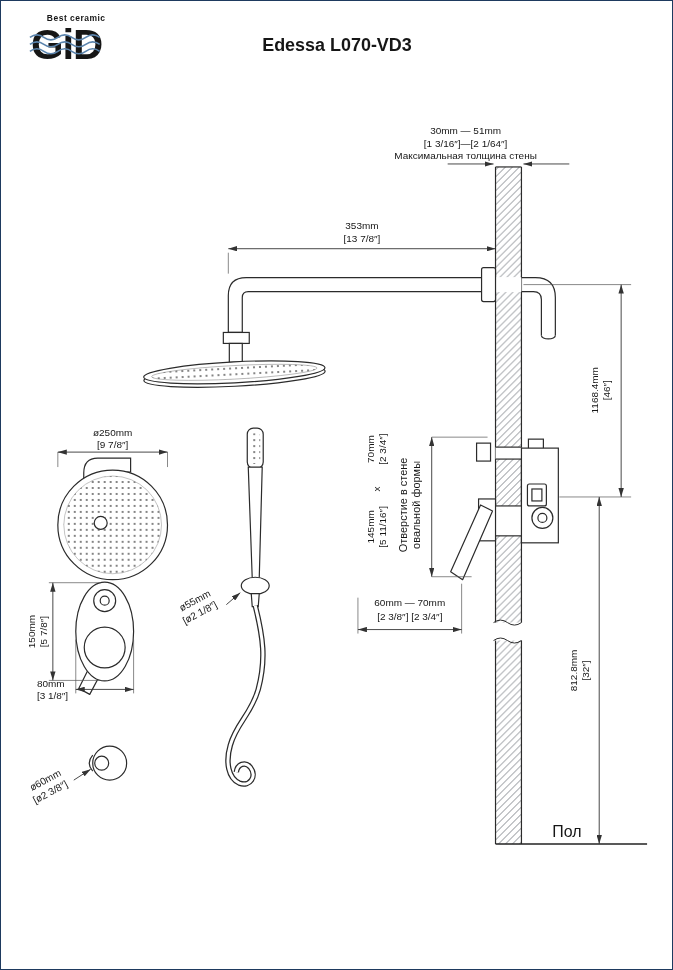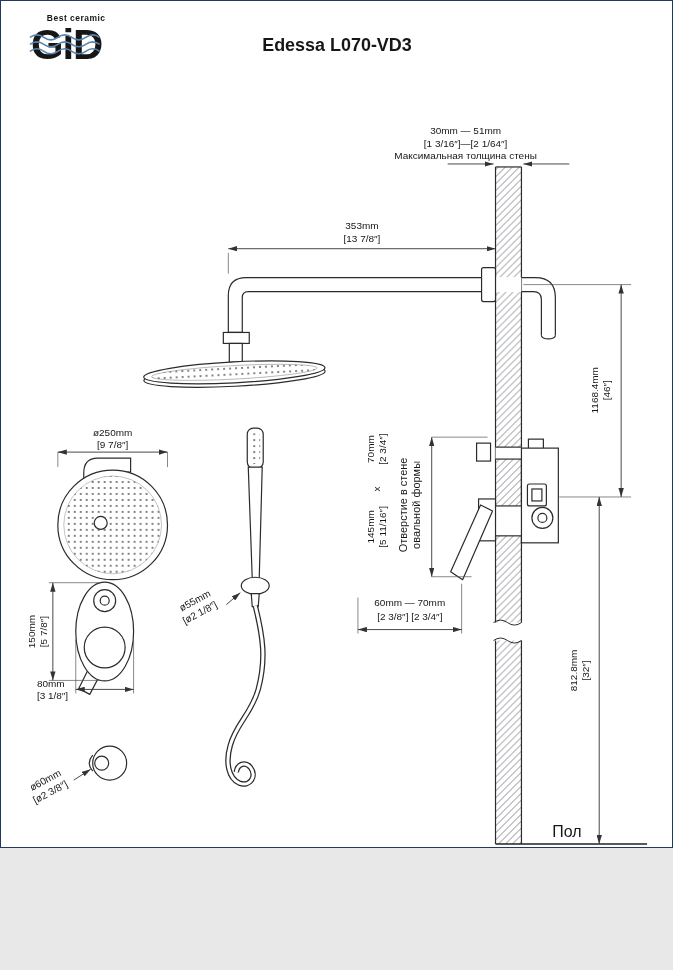--- a/index.html
+++ b/index.html
@@ -1,17 +1,17 @@
 <!DOCTYPE html>
 <html><head>
 <meta charset="utf-8">
 <style>
   html,body{margin:0;padding:0;background:#e8e8e8;}
   .page{
-    width:673px;height:848px;position:relative;margin:0 auto;
+    width:673px;height:970px;position:relative;margin:0 auto;
     background:#ffffff;border:1px solid #1e3a5f;box-sizing:border-box;
     font-family:"Liberation Sans",sans-serif;
   }
   svg{display:block;}
   svg text{font-family:"Liberation Sans",sans-serif;fill:#161616;}
   .dimline{stroke:#333;stroke-width:0.9;fill:none;}
   .extline{stroke:#555;stroke-width:0.7;fill:none;}
   .draw{stroke:#2b2b2b;stroke-width:1.2;fill:#fff;}
   .drawline{stroke:#2b2b2b;stroke-width:1.2;fill:none;}
 </style>

